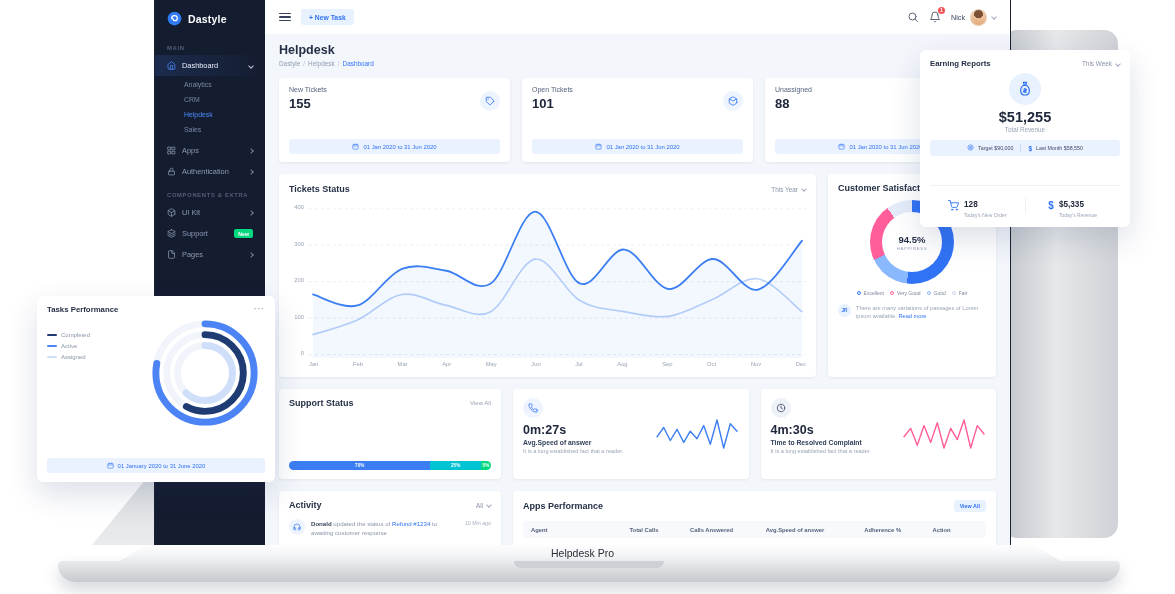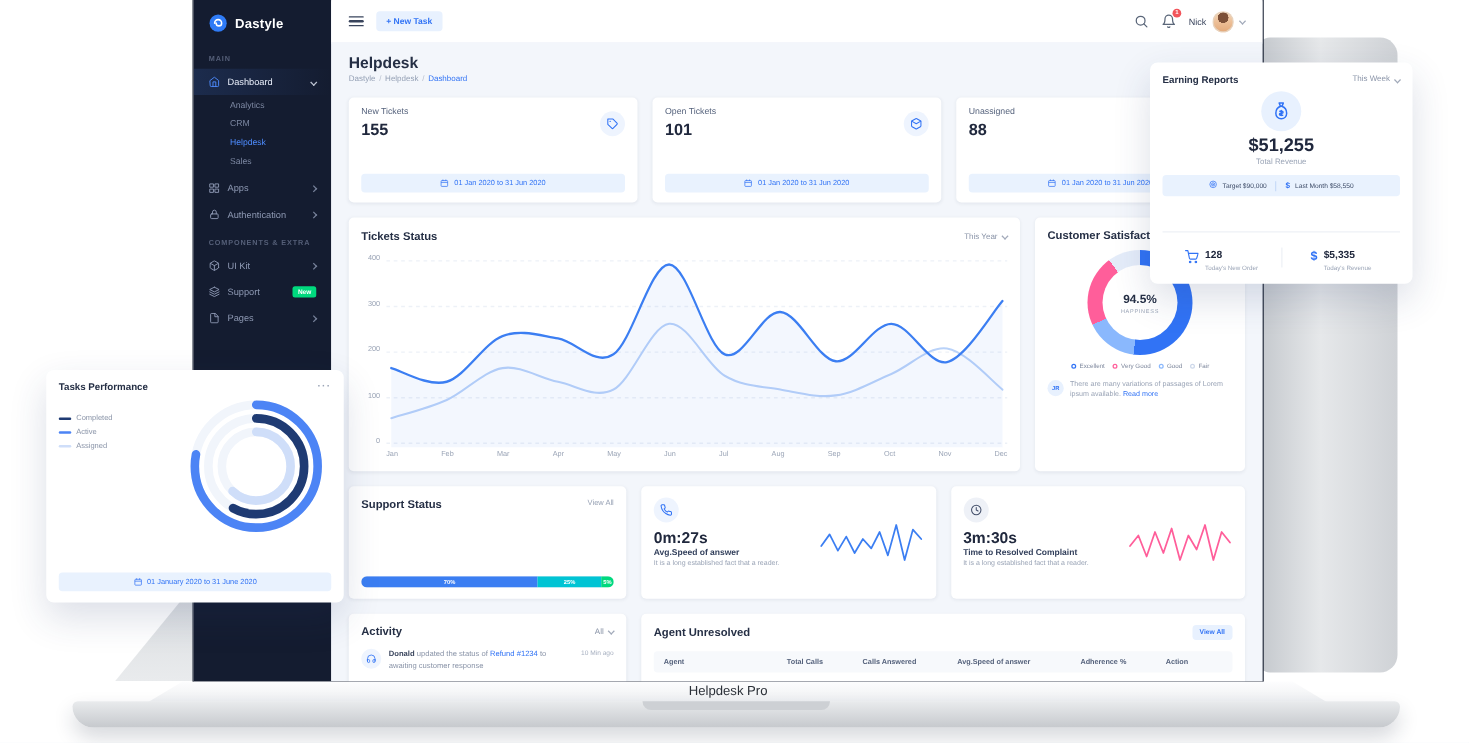--- a/index.html
+++ b/index.html
@@ -54,21 +54,21 @@
 .page-head h1{font-size:12.5px;color:#252f45;font-weight:bold}
 .crumbs{margin-top:3px;font-size:6.4px;color:#94a0b5}
 .crumbs em{font-style:normal;margin:0 3px;color:#b9c1cf}
 .crumbs .cur{color:#3173f5}
 .row{display:flex;gap:12px;margin-bottom:12px}
 .card{background:#fff;border-radius:4px;box-shadow:0 1px 3px rgba(26,44,74,.07)}
 
 
 .stats{height:84px}
 .stat{flex:1;padding:8px 10px;display:flex;flex-direction:column}
-.st-top{display:flex;justify-content:space-between;align-items:center}
+.st-top{display:flex;justify-content:space-between;align-items:flex-end}
 .st-label{font-size:7px;color:#55627c;font-weight:500}
 .st-value{font-size:13px;font-weight:bold;color:#20283d;margin-top:3px}
 .st-ico{width:20px;height:20px;border-radius:50%;background:#eef4fe;display:flex;align-items:center;justify-content:center;color:#3173f5}
 .st-ico svg{width:10px;height:10px;stroke:#3173f5;fill:none;stroke-width:2;stroke-linecap:round;stroke-linejoin:round}
 .date-chip{margin-top:auto;background:#e9f2fe;color:#3173f5;font-size:5.9px;font-weight:500;border-radius:3px;padding:4px 6px;display:flex;align-items:center;justify-content:center;gap:4px;white-space:nowrap;overflow:hidden;cursor:pointer}
 .date-chip svg{width:7px;height:7px;stroke:#3173f5;fill:none;stroke-width:2;flex-shrink:0}
 
 
 .charts{height:203px}
 .tickets-card{flex:1;padding:10px;display:flex;flex-direction:column;min-width:0}
@@ -486,21 +486,21 @@
                   </svg></span>
             </div>
 
             <div class="card metric-card">
               <span class="m-ico dark">
                   <svg viewBox="0 0 24 24">
                     <circle cx="12" cy="12" r="9"></circle>
                     <polyline points="12 7 12 12 15.5 14"></polyline>
                   </svg>
                 </span>
-              <div class="m-val">3m:30s</div>
+              <div class="m-val">4m:30s</div>
               <div class="m-lab">Time to Resolved Complaint</div>
               <div class="m-desc">It is a long established fact that a reader.</div>
               <span class="spark"><svg preserveAspectRatio="none" viewBox="0 0 84 36">
                     <polyline points="2.0,20.8 8.7,12.4 15.3,29.2 22.0,9.6 28.7,26.4 35.3,6.8 42.0,32.0 48.7,12.4 55.3,23.6 62.0,4.0 68.7,32.0 75.3,9.6 82.0,18.0" fill="none" stroke="#ff5e9a" stroke-width="1.4" stroke-linejoin="round" stroke-linecap="round"></polyline>
                   </svg></span>
             </div>
           </div>
 
           <div class="row bottom">
             <div class="card activity-card">
@@ -518,21 +518,21 @@
                       <path d="M21 19a2 2 0 0 1-2 2h-1a2 2 0 0 1-2-2v-3a2 2 0 0 1 2-2h3zM3 19a2 2 0 0 0 2 2h1a2 2 0 0 0 2-2v-3a2 2 0 0 0-2-2H3z"></path>
                     </svg>
                   </span>
                 <span class="act-text"><span class="act-user">Donald</span> <span>updated the status of</span> <span class="act-link">Refund #1234</span> <span>to awaiting customer response</span></span>
                 <span class="act-time">10 Min ago</span>
               </div>
             </div>
 
             <div class="card agents-card">
               <div class="card-head">
-                <span class="card-title">Agent Unresolved</span>
+                <span class="card-title">Apps Performance</span>
                 <span class="va-chip">View All</span>
               </div>
               <div class="tbl-head">
                 <span>Agent</span>
                 <span>Total Calls</span>
                 <span>Calls Answered</span>
                 <span>Avg.Speed of answer</span>
                 <span>Adherence %</span>
                 <span>Action</span>
               </div>

